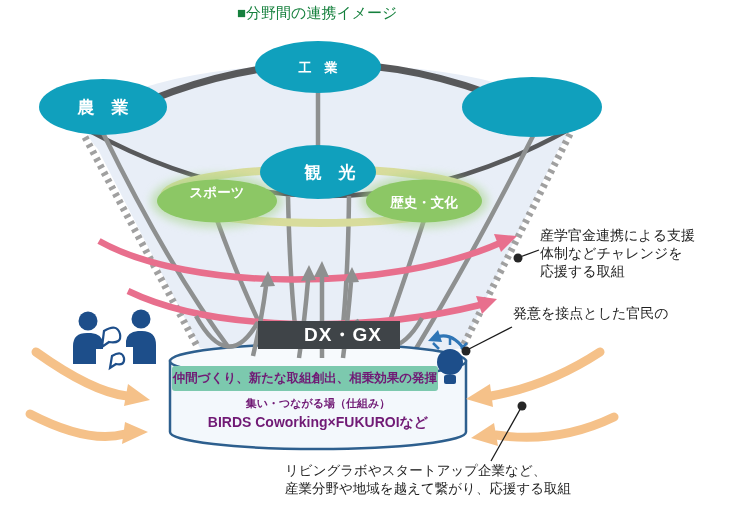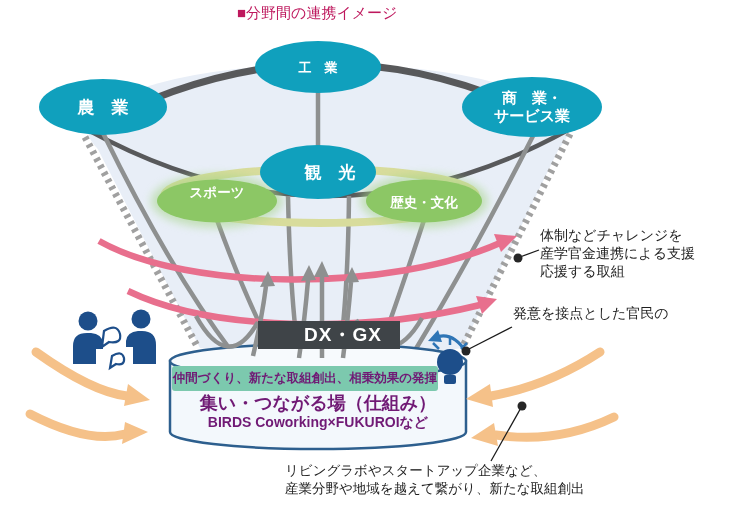--- a/index.html
+++ b/index.html
@@ -6,21 +6,21 @@
   #stage{
     position:relative;width:732px;height:506px;background:#fff;overflow:hidden;
     font-family:"Liberation Sans",sans-serif;
   }
   #stage svg{position:absolute;left:0;top:0;}
   .abs{position:absolute;}
   .flexc{display:flex;align-items:center;justify-content:center;text-align:center;}
   .oval-label{color:#fff;font-weight:bold;}
   .navy{color:#701a75;}
   .note{color:#1f1f1f;font-size:14px;line-height:18px;white-space:nowrap;}
-  .title{color:#be185d;font-size:15px;white-space:nowrap;}
+  .title{color:#15803d;font-size:15px;white-space:nowrap;}
   .dxbox{background:#3f4448;color:#fff;font-weight:bold;font-size:19px;letter-spacing:1px;padding-left:28px;}
   .band{background:#7cc9ae;border-radius:3px;font-weight:bold;font-size:12.5px;white-space:nowrap;}
 </style>
 </head>
 <body>
 
 <div id="stage">
 
 <svg width="732" height="506" viewBox="0 0 732 506">
   <defs>
@@ -127,42 +127,38 @@
     <circle cx="518" cy="258" r="4.5"></circle>
     <circle cx="466" cy="351" r="4.5"></circle>
     <circle cx="522" cy="406" r="4.5"></circle>
   </g>
 </svg>
 
 <div class="abs title" style="left:237px;top:4px;">■分野間の連携イメージ</div>
 
 <div class="abs flexc oval-label" style="left:255px;top:44px;width:126px;height:48px;font-size:13px;">工　業</div>
 <div class="abs flexc oval-label" style="left:39px;top:81px;width:128px;height:52px;font-size:17px;">農　業</div>
-<div class="abs flexc oval-label" style="left:460px;top:79px;width:144px;height:56px;font-size:15px;line-height:1.2;flex-direction:column;">
-  <span>商　業・</span>
-  <span>サービス業</span>
-</div>
 <div class="abs flexc oval-label" style="left:272px;top:147px;width:116px;height:50px;font-size:17px;">観　光</div>
 <div class="abs flexc oval-label" style="left:157px;top:181px;width:120px;height:24px;font-size:13.5px;">スポーツ</div>
 <div class="abs flexc oval-label" style="left:364px;top:181px;width:120px;height:44px;font-size:13.5px;">歴史・文化</div>
 
 <div class="abs flexc dxbox" style="left:258px;top:321px;width:114px;height:28px;">DX・GX</div>
 
 <div class="abs flexc band navy" style="left:172px;top:366px;width:266px;height:25px;">仲間づくり、新たな取組創出、相乗効果の発揮</div>
-<div class="abs flexc navy" style="left:165px;top:392px;width:306px;height:22px;font-size:18px;font-weight:bold;text-align:center;">集い・つながる場（仕組み）</div>
+<div class="abs flexc navy" style="left:165px;top:392px;width:306px;height:22px;font-size:11px;font-weight:bold;text-align:center;">集い・つながる場（仕組み）</div>
 <div class="abs flexc navy" style="left:165px;top:413px;width:306px;height:20px;font-size:14px;font-weight:bold;">BIRDS Coworking×FUKUROIなど</div>
 
 <div class="abs note" style="left:540px;top:226px;">
+  <div>産学官金連携による支援</div>
   <div>体制などチャレンジを</div>
-  <div>産学官金連携による支援</div>
   <div>応援する取組</div>
 </div>
 
 <div class="abs note" style="left:513px;top:304px;">
   <div>発意を接点とした官民の</div>
 </div>
 
 <div class="abs note" style="left:285px;top:462px;font-size:13.5px;line-height:17.5px;">
   <div>リビングラボやスタートアップ企業など、</div>
-  <div>産業分野や地域を越えて繋がり、新たな取組創出</div>
+  <div>産業分野や地域を越えて繋がり、応援する取組</div>
 </div>
 
 </div>
 
 </body></html>

